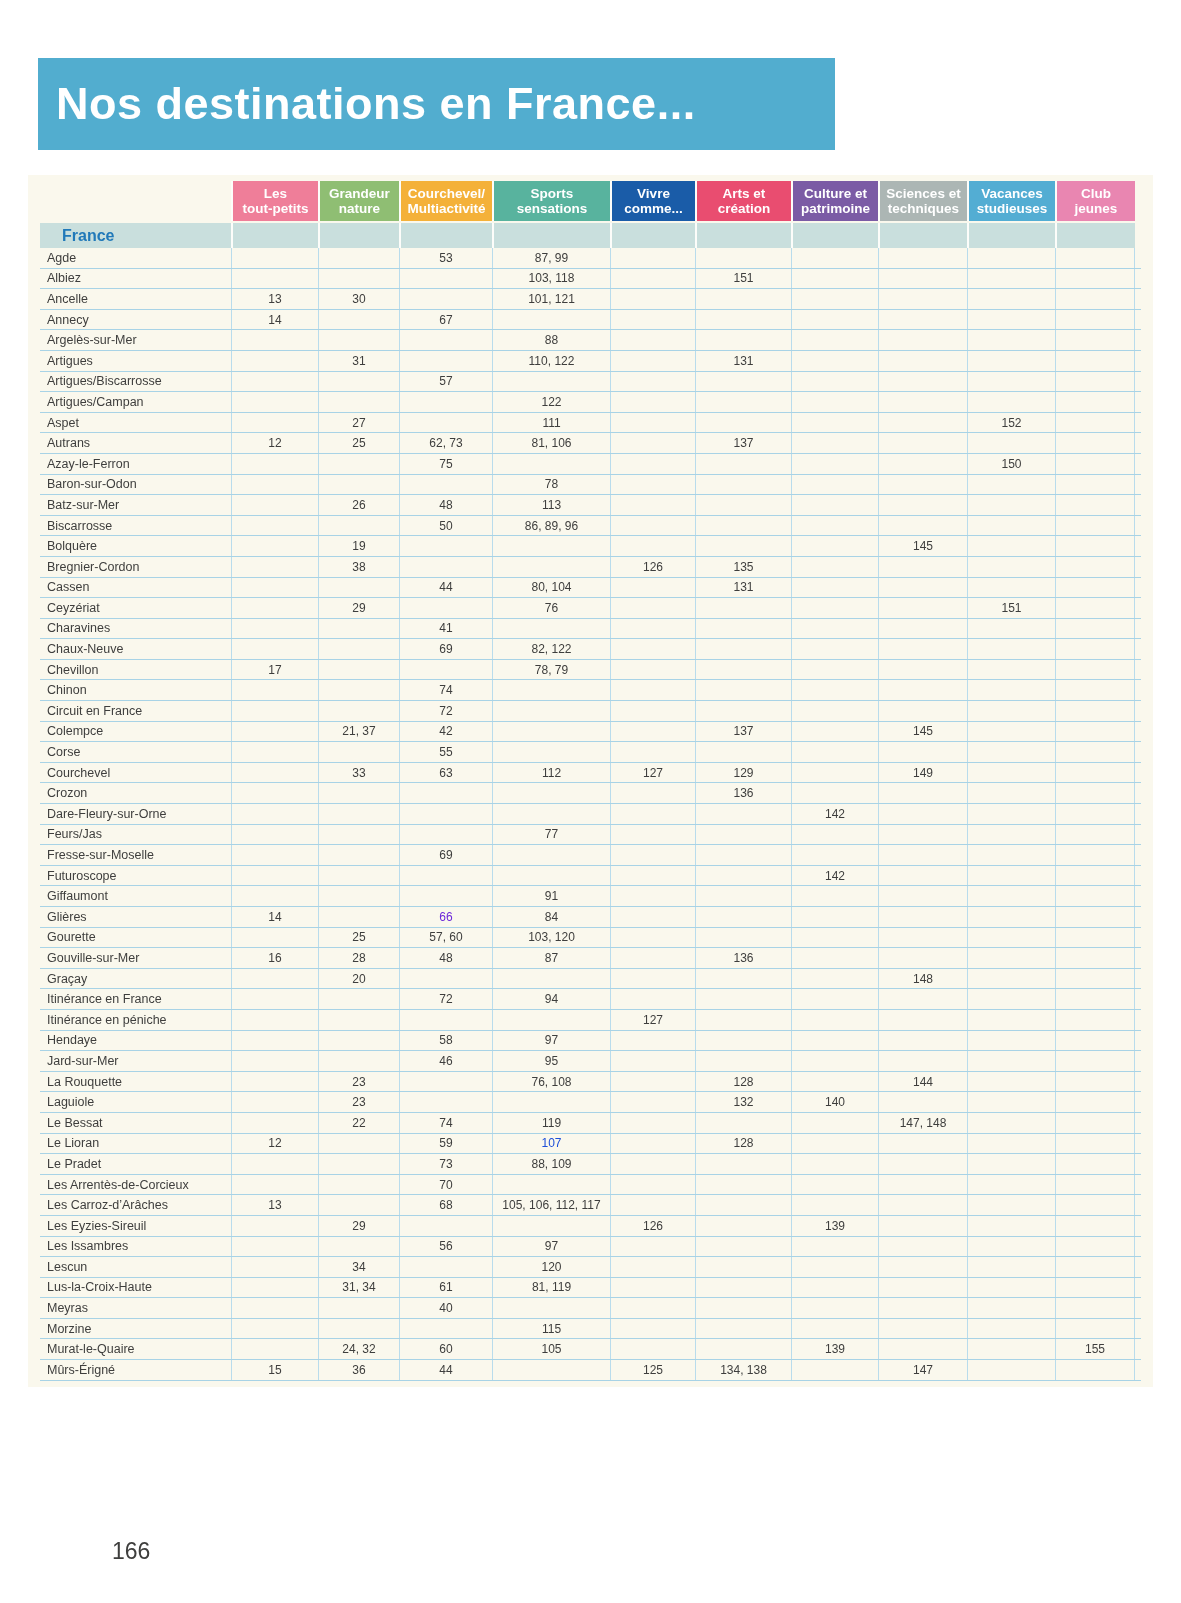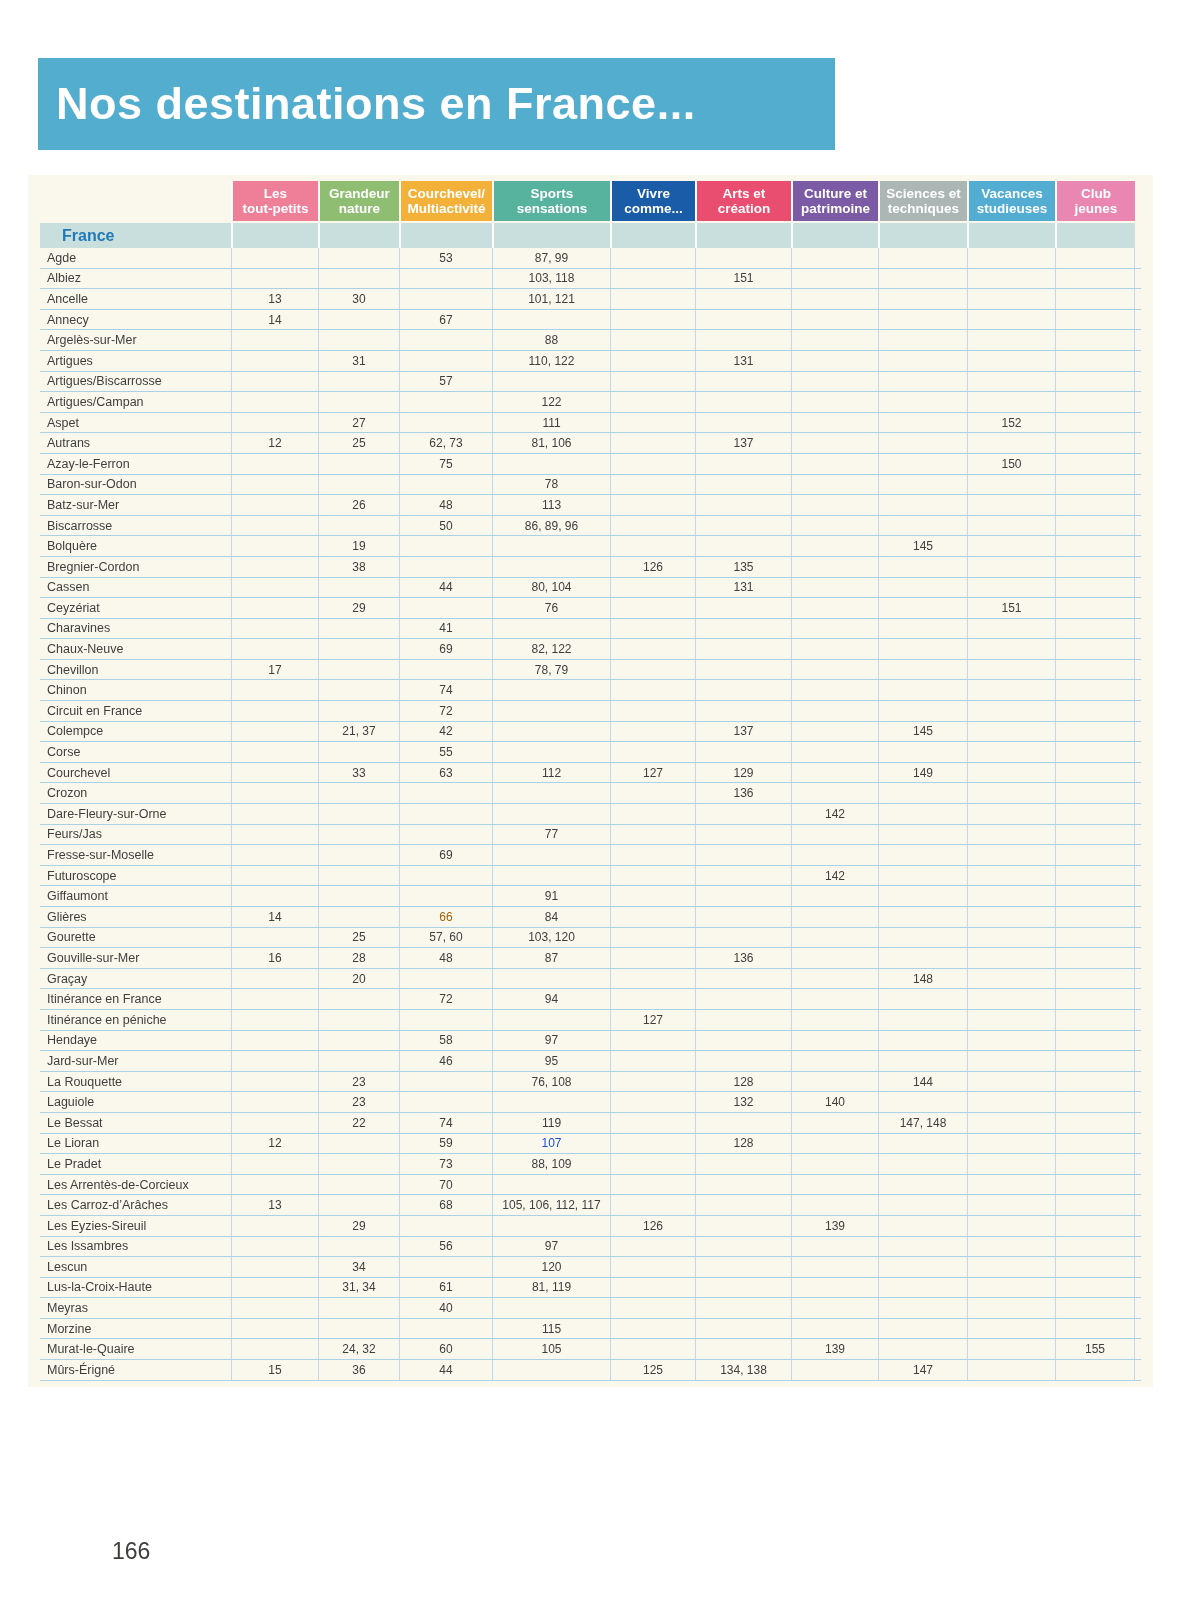--- a/index.html
+++ b/index.html
@@ -503,21 +503,21 @@
         <div class="vcell" style="width: 96px; color: rgb(62, 62, 61); border-left: 1px solid rgb(185, 220, 236);"></div>
         <div class="vcell" style="width: 87px; color: rgb(62, 62, 61); border-left: 1px solid rgb(185, 220, 236);"></div>
         <div class="vcell" style="width: 89px; color: rgb(62, 62, 61); border-left: 1px solid rgb(185, 220, 236);"></div>
         <div class="vcell" style="width: 88px; color: rgb(62, 62, 61); border-left: 1px solid rgb(185, 220, 236);"></div>
         <div class="vcell" style="width: 80px; color: rgb(62, 62, 61); border-left: 1px solid rgb(185, 220, 236); border-right: 1px solid rgb(185, 220, 236);"></div>
       </div>
       <div class="trow" style="border-bottom: 1px solid rgb(168, 211, 230);">
         <div class="name-cell" style="color: rgb(62, 62, 61);">Glières</div>
         <div class="vcell" style="width: 87px; color: rgb(62, 62, 61); border-left: 1px solid rgb(185, 220, 236);">14</div>
         <div class="vcell" style="width: 81px; color: rgb(62, 62, 61); border-left: 1px solid rgb(185, 220, 236);"></div>
-        <div class="vcell" style="width: 93px; color: #a16207; border-left: 1px solid rgb(185, 220, 236);">66</div>
+        <div class="vcell" style="width: 93px; color: #6d28d9; border-left: 1px solid rgb(185, 220, 236);">66</div>
         <div class="vcell" style="width: 118px; color: rgb(62, 62, 61); border-left: 1px solid rgb(185, 220, 236);">84</div>
         <div class="vcell" style="width: 85px; color: rgb(62, 62, 61); border-left: 1px solid rgb(185, 220, 236);"></div>
         <div class="vcell" style="width: 96px; color: rgb(62, 62, 61); border-left: 1px solid rgb(185, 220, 236);"></div>
         <div class="vcell" style="width: 87px; color: rgb(62, 62, 61); border-left: 1px solid rgb(185, 220, 236);"></div>
         <div class="vcell" style="width: 89px; color: rgb(62, 62, 61); border-left: 1px solid rgb(185, 220, 236);"></div>
         <div class="vcell" style="width: 88px; color: rgb(62, 62, 61); border-left: 1px solid rgb(185, 220, 236);"></div>
         <div class="vcell" style="width: 80px; color: rgb(62, 62, 61); border-left: 1px solid rgb(185, 220, 236); border-right: 1px solid rgb(185, 220, 236);"></div>
       </div>
       <div class="trow" style="border-bottom: 1px solid rgb(168, 211, 230);">
         <div class="name-cell" style="color: rgb(62, 62, 61);">Gourette</div>

